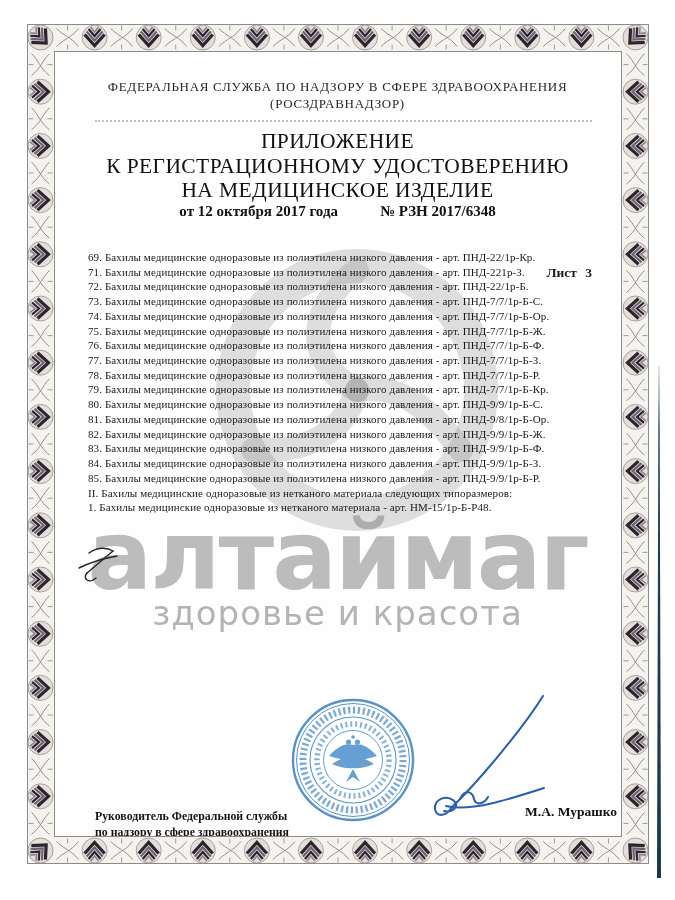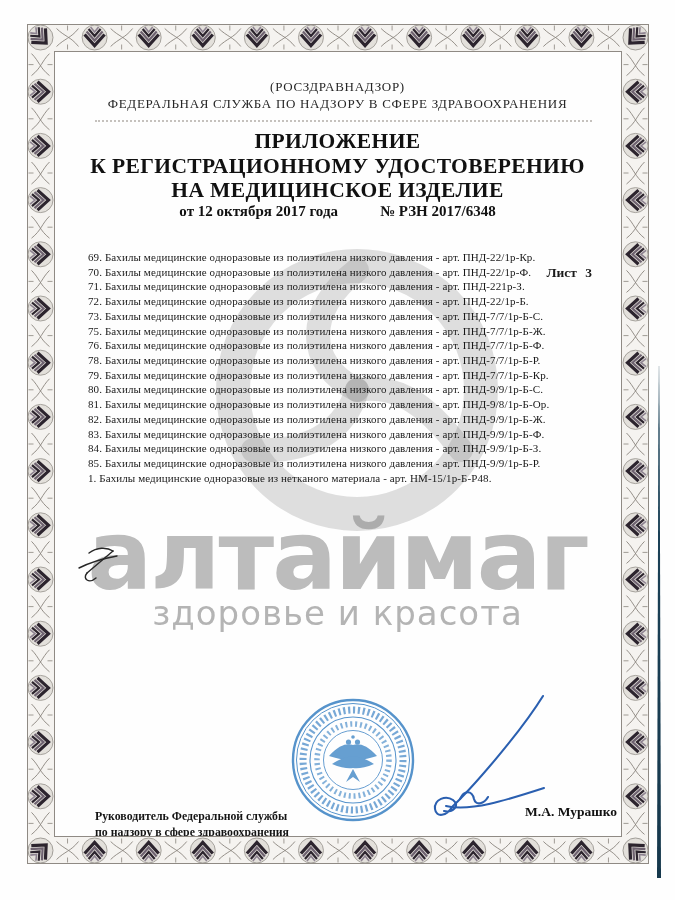--- a/index.html
+++ b/index.html
@@ -18,21 +18,21 @@
   .wm-tagline{position:absolute;left:0;right:0;top:593px;z-index:1;text-align:center;
             font-family:"DejaVu Sans", sans-serif;font-size:34px;letter-spacing:1px;
             color:rgba(148,148,148,0.70);}
 
   
   .agency{position:absolute;left:60px;right:60px;top:78px;z-index:2;text-align:center;
           font-size:13px;line-height:17px;letter-spacing:0.7px;color:#262626;}
   .dotline{position:absolute;left:95px;width:497px;top:120px;z-index:2;height:0;
           border-top:2px dotted #979088;opacity:0.55;}
   .title{position:absolute;left:40px;right:40px;top:129px;z-index:2;text-align:center;
-          font-weight:bold;font-size:21.5px;line-height:24.5px;letter-spacing:0.4px;color:#111;}
+          font-weight:normal;font-size:21.5px;line-height:24.5px;letter-spacing:0.4px;color:#111;}
   .dateline{position:absolute;left:40px;right:40px;top:203px;z-index:2;display:flex;
           justify-content:center;gap:42px;font-weight:bold;font-size:15px;color:#111;}
   .sheet{position:absolute;right:83px;top:225px;z-index:2;font-weight:bold;font-size:13.5px;word-spacing:5px;margin-top:40px;}
   .doc-list{position:absolute;left:88px;top:250px;width:525px;z-index:2;
           font-size:11px;line-height:14.72px;letter-spacing:0.1px;color:#191919;}
   .footer-title{position:absolute;left:95px;top:796px;z-index:2;font-weight:bold;
           font-size:11.8px;line-height:16px;color:#141414;margin-top:12px;}
   .signer-name{position:absolute;right:58px;top:804px;z-index:5;font-weight:bold;font-size:13.5px;color:#111;}
   .serial{position:absolute;right:74px;top:836px;z-index:5;font-family:"DejaVu Sans Mono",monospace;
           font-weight:bold;font-size:15px;letter-spacing:3.5px;color:#e0484f;}
@@ -685,51 +685,53 @@
       <path d="M152,22 C100,62 100,116 152,142" stroke-width="24"></path>
       <path d="M48,202 C112,206 142,176 152,142" stroke-width="24"></path>
       <path d="M256,202 C218,150 186,136 152,142" stroke-width="24"></path>
     </g>
   </svg>
 
   <div class="wm-brand">алтаймаг</div>
   <div class="wm-tagline">здоровье и красота</div>
 
   <div class="agency">
+    <div>ФЕДЕРАЛЬНАЯ СЛУЖБА ПО НАДЗОРУ В СФЕРЕ ЗДРАВООХРАНЕНИЯ</div>
     <div>(РОСЗДРАВНАДЗОР)</div>
-    <div>ФЕДЕРАЛЬНАЯ СЛУЖБА ПО НАДЗОРУ В СФЕРЕ ЗДРАВООХРАНЕНИЯ</div>
   </div>
   <div class="dotline"></div>
   <div class="title">
     <div>ПРИЛОЖЕНИЕ</div>
     <div>К РЕГИСТРАЦИОННОМУ УДОСТОВЕРЕНИЮ</div>
     <div>НА МЕДИЦИНСКОЕ ИЗДЕЛИЕ</div>
   </div>
   <div class="dateline">
     <span>от 12 октября 2017 года</span>
     <span>№  РЗН 2017/6348</span>
   </div>
   <div class="sheet">Лист 3</div>
 
   <div class="doc-list">
       <div>69. Бахилы медицинские одноразовые из полиэтилена низкого давления - арт. ПНД-22/1р-Кр.</div>
-      <div>70. Бахилы медицинские одноразовые из полиэтилена низкого давления - арт. ПНД-22/1р-Ф.</div>
       <div>71. Бахилы медицинские одноразовые из полиэтилена низкого давления - арт. ПНД-221р-З.</div>
       <div>72. Бахилы медицинские одноразовые из полиэтилена низкого давления - арт. ПНД-22/1р-Б.</div>
       <div>73. Бахилы медицинские одноразовые из полиэтилена низкого давления - арт. ПНД-7/7/1р-Б-С.</div>
+      <div>74. Бахилы медицинские одноразовые из полиэтилена низкого давления - арт. ПНД-7/7/1р-Б-Ор.</div>
       <div>75. Бахилы медицинские одноразовые из полиэтилена низкого давления - арт. ПНД-7/7/1р-Б-Ж.</div>
       <div>76. Бахилы медицинские одноразовые из полиэтилена низкого давления - арт. ПНД-7/7/1р-Б-Ф.</div>
+      <div>77. Бахилы медицинские одноразовые из полиэтилена низкого давления - арт. ПНД-7/7/1р-Б-З.</div>
       <div>78. Бахилы медицинские одноразовые из полиэтилена низкого давления - арт. ПНД-7/7/1р-Б-Р.</div>
       <div>79. Бахилы медицинские одноразовые из полиэтилена низкого давления - арт. ПНД-7/7/1р-Б-Кр.</div>
       <div>80. Бахилы медицинские одноразовые из полиэтилена низкого давления - арт. ПНД-9/9/1р-Б-С.</div>
       <div>81. Бахилы медицинские одноразовые из полиэтилена низкого давления - арт. ПНД-9/8/1р-Б-Ор.</div>
       <div>82. Бахилы медицинские одноразовые из полиэтилена низкого давления - арт. ПНД-9/9/1р-Б-Ж.</div>
       <div>83. Бахилы медицинские одноразовые из полиэтилена низкого давления - арт. ПНД-9/9/1р-Б-Ф.</div>
       <div>84. Бахилы медицинские одноразовые из полиэтилена низкого давления - арт. ПНД-9/9/1р-Б-З.</div>
       <div>85. Бахилы медицинские одноразовые из полиэтилена низкого давления - арт. ПНД-9/9/1р-Б-Р.</div>
+      <div>II. Бахилы медицинские одноразовые из нетканого материала следующих типоразмеров:</div>
       <div>1. Бахилы медицинские одноразовые из нетканого материала - арт. НМ-15/1р-Б-Р48.</div>
     </div>
 
   <svg class="layer" id="ink-svg">
     <g fill="none" stroke="#262626" stroke-width="1.4" stroke-linecap="round">
       <path d="M89,553 C97,547 107,547 113,551"></path>
       <path d="M113,551 L87,573"></path>
       <path d="M87,573 C82,579 89,584 96,578"></path>
       <path d="M79,568 C93,561 106,558 117,556"></path>
     </g>

